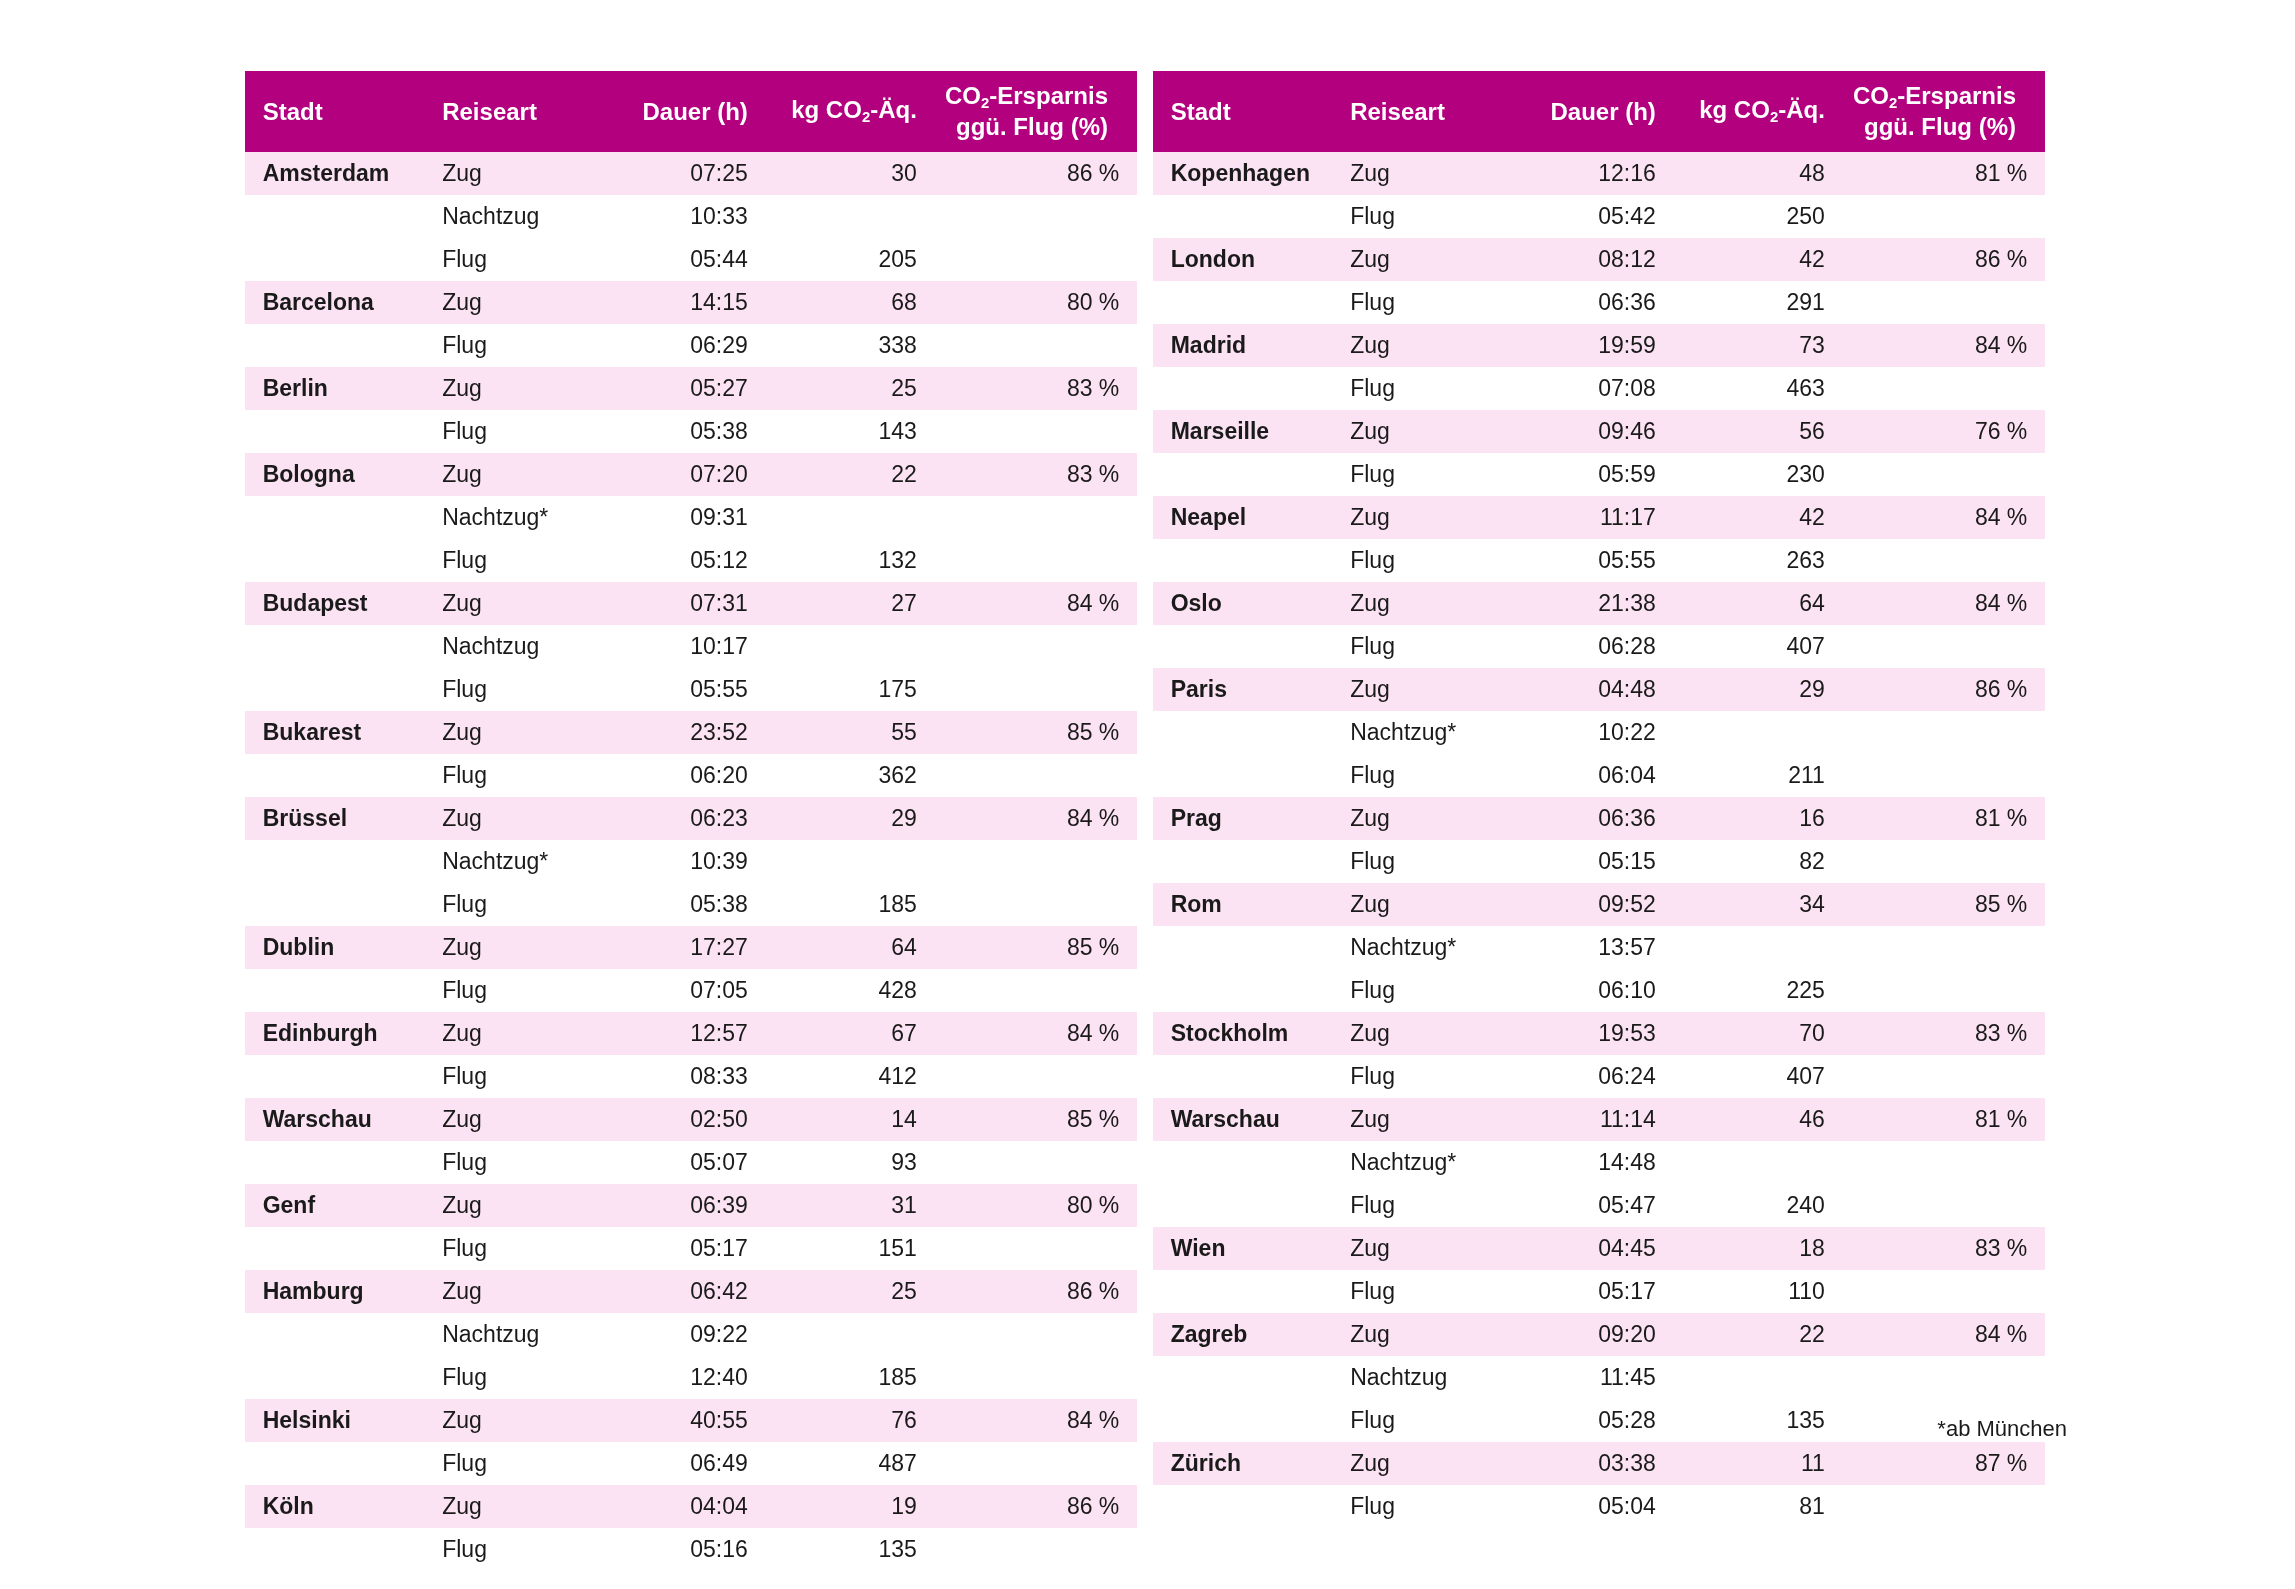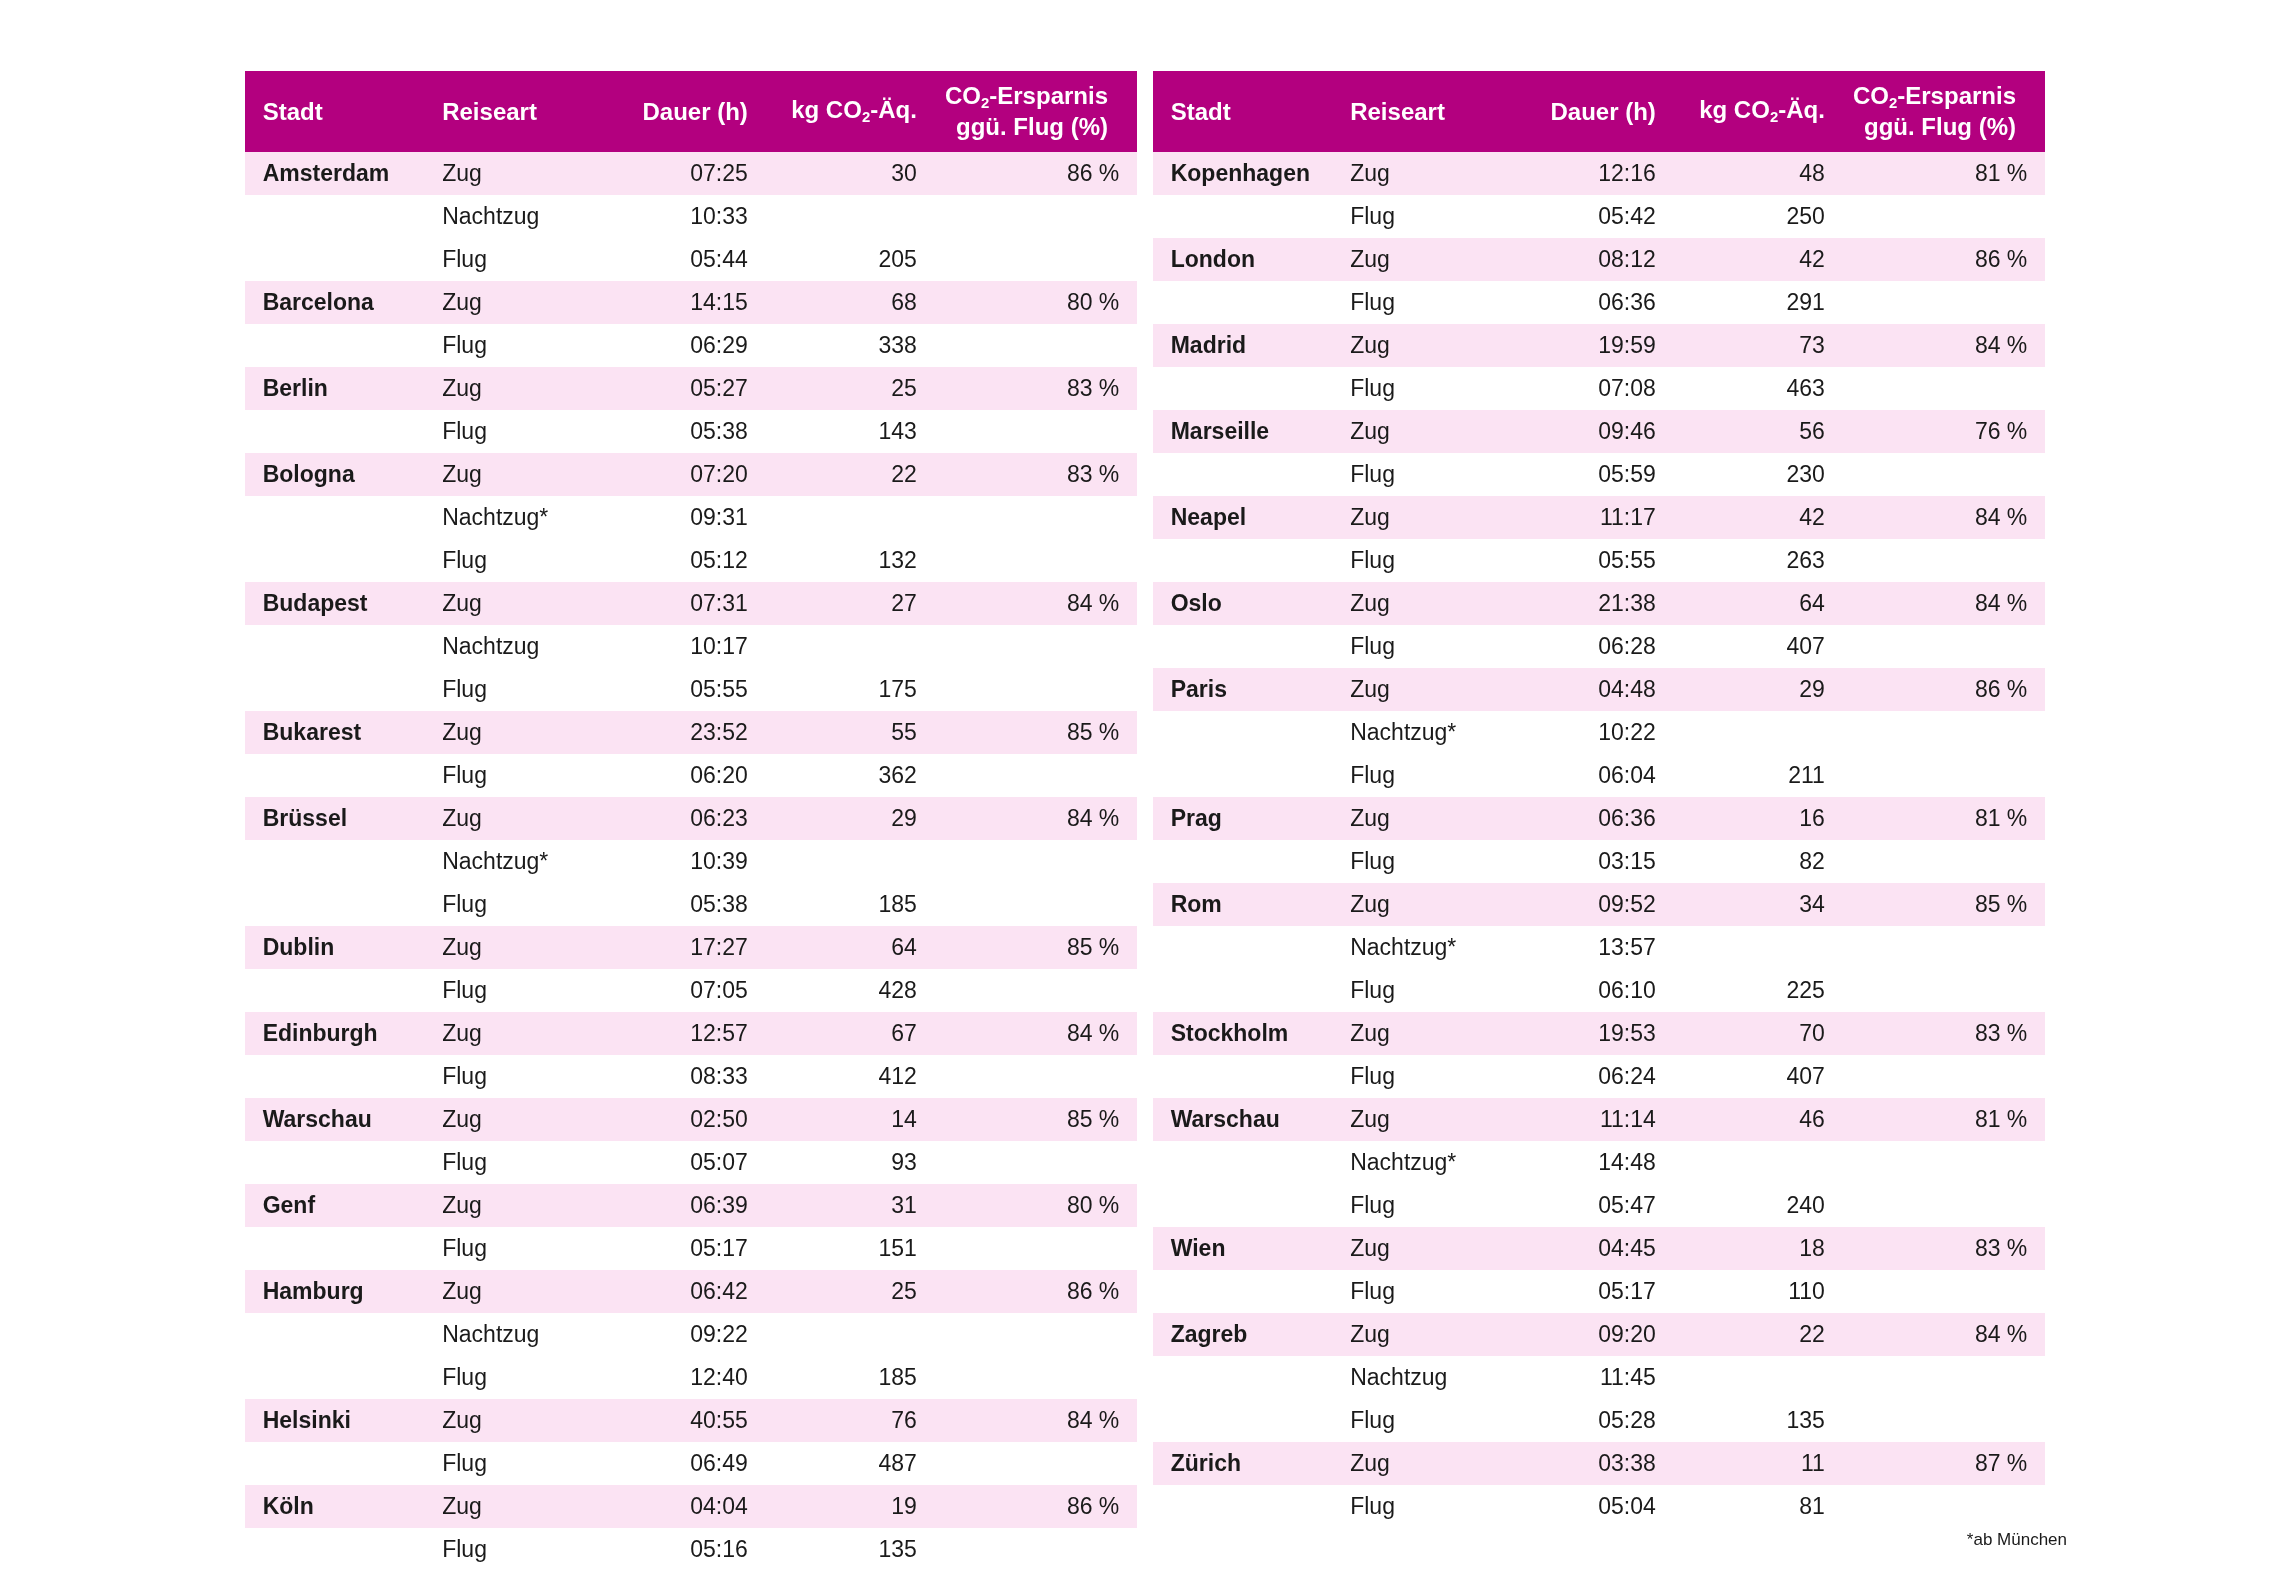--- a/index.html
+++ b/index.html
@@ -69,24 +69,24 @@
   tbody td.c-mode { text-align: left; }
   tbody td.c-dur  { text-align: right; }
   tbody td.c-co2  { text-align: right; }
   tbody td.c-sav  { text-align: right; padding-right: 17.7px; }
   tbody tr.shade td { background: #fbe3f3; }
   tbody tr.plain td { background: #ffffff; }
   .sub { font-size: 0.62em; vertical-align: -0.28em; }
   .footnote {
     position: absolute;
     left: 0;
-    top: 1530px;
+    top: 1416px;
     width: 2067px;
     text-align: right;
-    font-size: 17px;
+    font-size: 22px;
     color: #1a1a1a;
   }
 </style>
 </head>
 <body>
 
 <div class="page">
 
   <div class="tables">
 
@@ -457,21 +457,21 @@
             <tr class="shade">
               <td class="c-city">Prag</td>
               <td class="c-mode">Zug</td>
               <td class="c-dur">06:36</td>
               <td class="c-co2">16</td>
               <td class="c-sav">81 %</td>
             </tr>
             <tr class="plain">
               <td class="c-city"></td>
               <td class="c-mode">Flug</td>
-              <td class="c-dur">03:15</td>
+              <td class="c-dur">05:15</td>
               <td class="c-co2">82</td>
               <td class="c-sav"></td>
             </tr>
             <tr class="shade">
               <td class="c-city">Rom</td>
               <td class="c-mode">Zug</td>
               <td class="c-dur">09:52</td>
               <td class="c-co2">34</td>
               <td class="c-sav">85 %</td>
             </tr>

